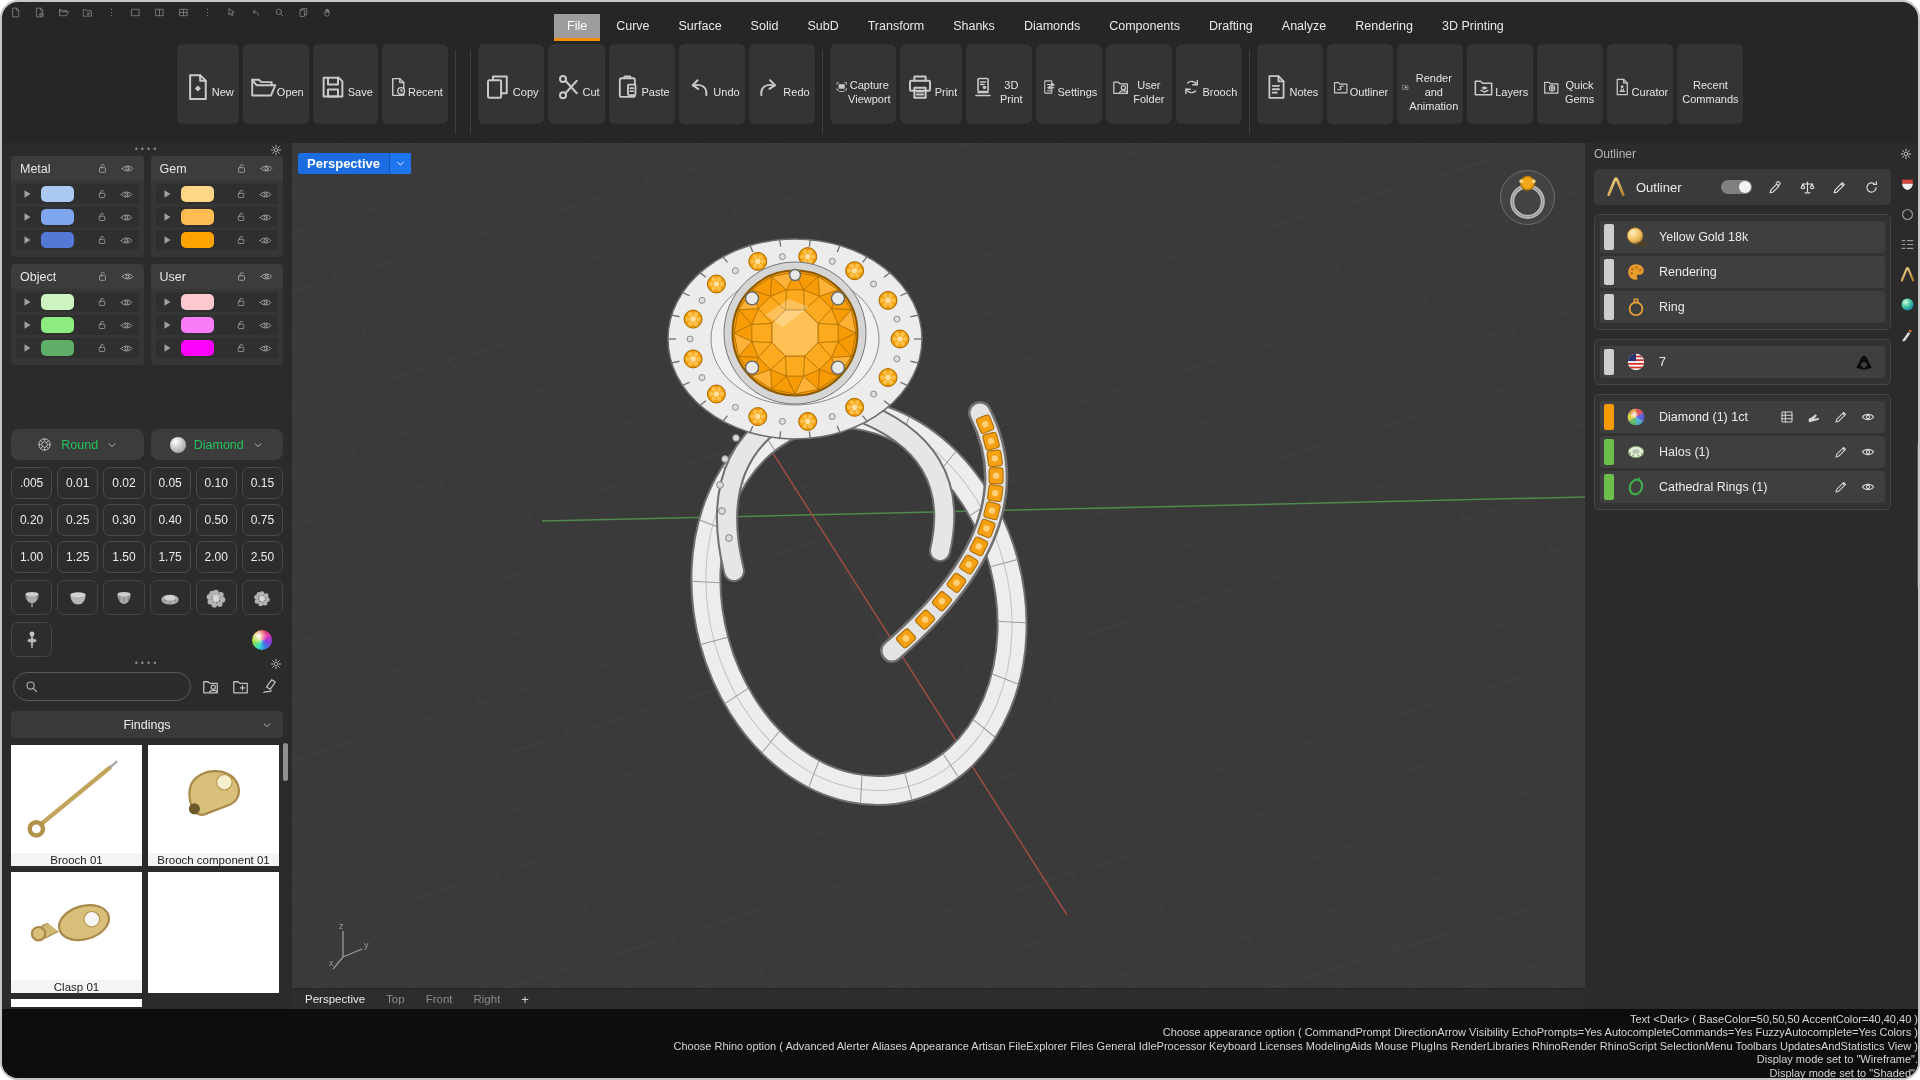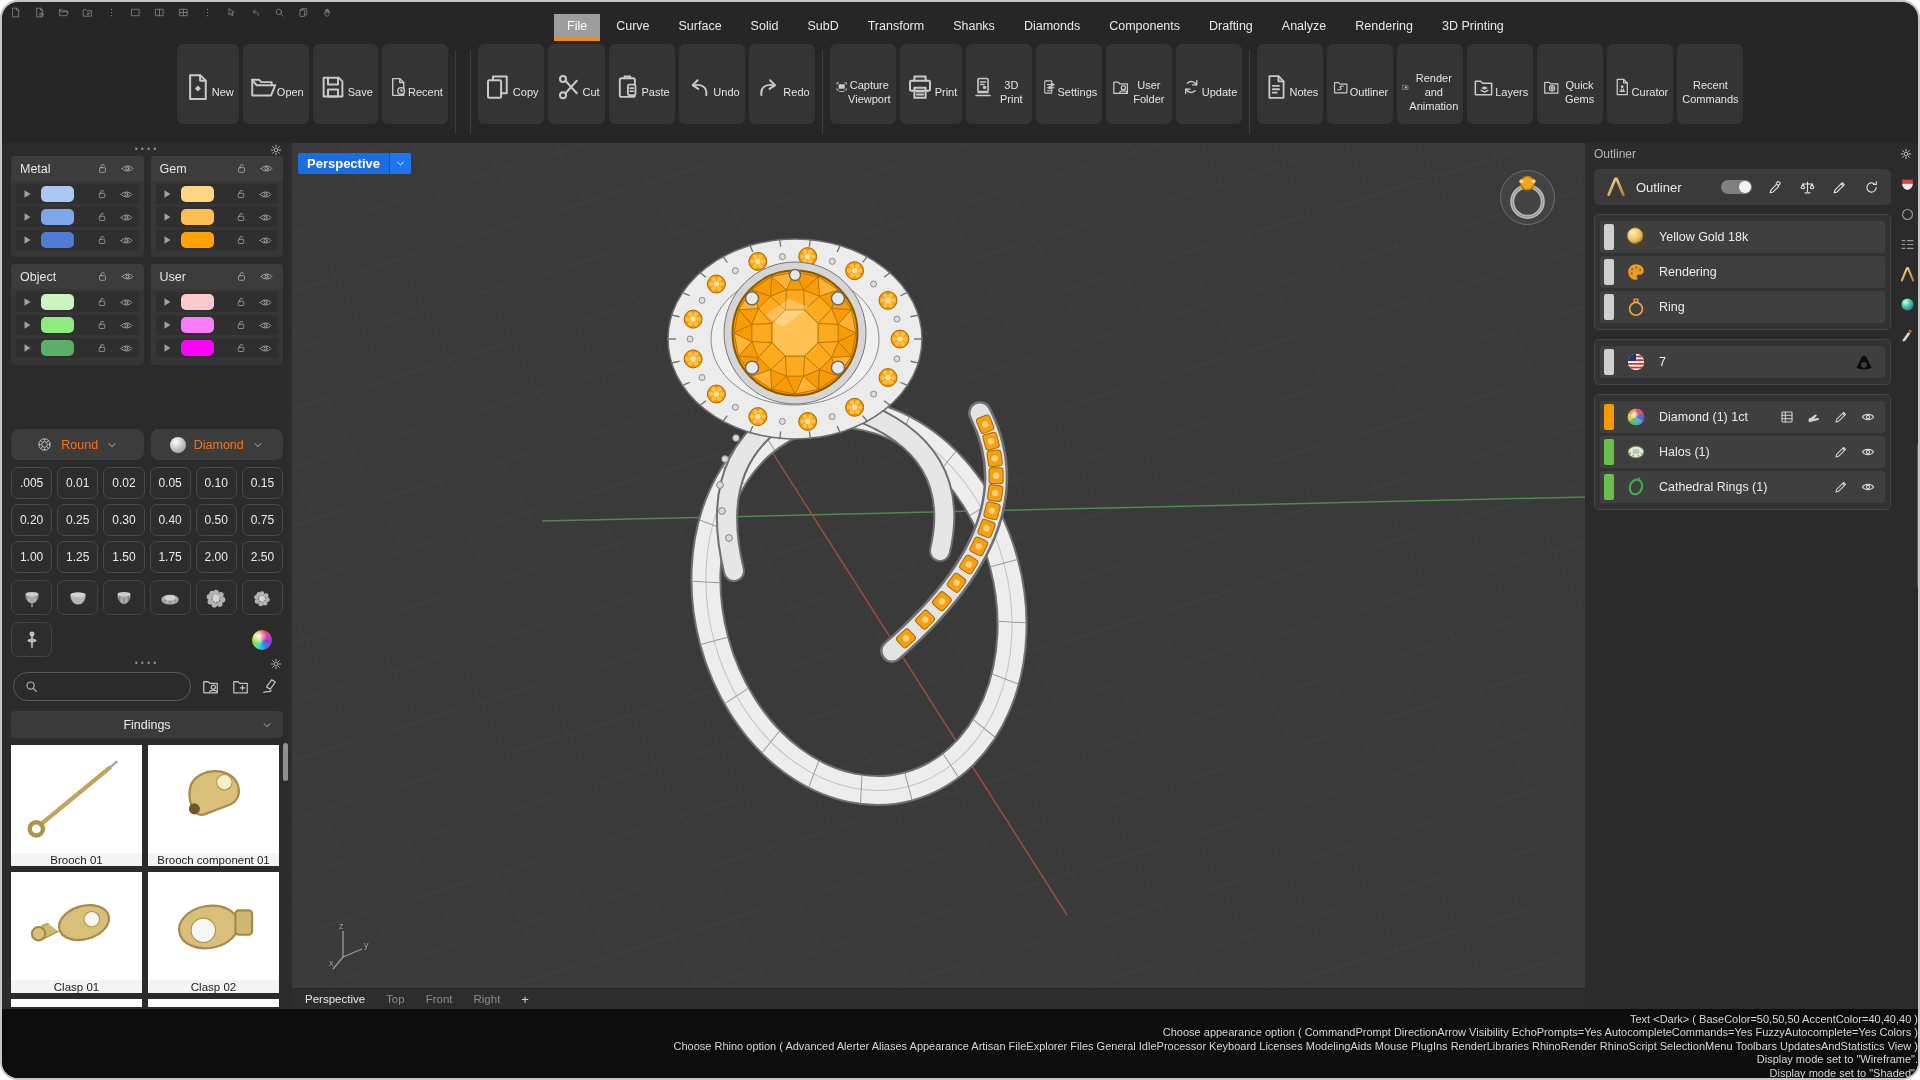--- a/index.html
+++ b/index.html
@@ -32,21 +32,21 @@
   .cghead{display:flex;align-items:center;height:25px;padding:0 9px;color:#e6e6e6;font-size:12.5px;background:#3c3c3c;border-radius:4px 4px 0 0;}
   .cghead .ic{width:13px;height:13px;color:#a9a9a9;}
   .crow{display:flex;align-items:center;height:20px;margin:3px 5px;padding:0 5px;background:#2f2f2f;border-radius:3px;}
   .crow .play{width:11px;height:11px;color:#c9c9c9;}
   .sw{width:33px;height:16px;border-radius:5px;margin-left:8px;}
   .crow .ic.lk,.cghead .ic.lk{margin-left:auto;}
   .crow .ic.ey,.cghead .ic.ey{margin-left:11px;width:15px;height:15px;}
   .crow .ic{width:12px;height:12px;color:#a0a0a0;}
   
   .droprow{display:flex;gap:7px;margin:64px 9px 0;}
-  .gdrop{flex:1;height:31px;background:#3c3c3c;border-radius:8px;display:flex;align-items:center;justify-content:center;gap:8px;color:#f97316;font-size:12.5px;}
+  .gdrop{flex:1;height:31px;background:#3c3c3c;border-radius:8px;display:flex;align-items:center;justify-content:center;gap:8px;color:#22c55e;font-size:12.5px;}
   .gdrop .chev{width:12px;height:12px;color:#b0b0b0;}
   .szgrid{display:grid;grid-template-columns:repeat(6,1fr);gap:5px;margin:7px 9px 0;}
   .szbtn{height:30px;border:1px solid #4a4a4a;border-radius:7px;background:#2d2d2d;color:#ececec;font-size:12px;display:flex;align-items:center;justify-content:center;}
   .stbtn{height:33px;border:1px solid #454545;border-radius:7px;background:#2d2d2d;display:flex;align-items:center;justify-content:center;}
   .stbtn .ic{width:26px;height:26px;}
   .sphere-slot{display:flex;align-items:center;justify-content:center;border:none;background:none;}
   .ballicon{width:20px;height:20px;border-radius:50%;background:radial-gradient(circle at 35% 30%,#ffffff 0%,rgba(255,255,255,0) 42%),conic-gradient(#e03b3b,#e03bb4,#8a3be0,#3b7de0,#3be0c8,#8ae03b,#e0c53b,#e03b3b);}
   
   .searchrow{display:flex;align-items:center;gap:9px;margin:4px 11px 0;}
   .spill{flex:1;height:29px;border:1.5px solid #5a5a5a;border-radius:15px;display:flex;align-items:center;padding:0 10px;color:#b5b5b5;box-sizing:border-box;}
@@ -357,21 +357,21 @@
         </div>
         <div class="tbtn">
           <span class="ic">
             <svg viewBox="0 0 24 24" fill="none" stroke="currentColor" stroke-width="1.6" stroke-linecap="round" stroke-linejoin="round">
               <path d="M7.5 7.5a6.5 6.5 0 0 1 10.5 2"></path>
               <path d="M18.5 4.5v5h-5"></path>
               <path d="M16.5 16.5a6.5 6.5 0 0 1-10.5-2"></path>
               <path d="M5.5 19.5v-5h5"></path>
             </svg>
           </span>
-          <div class="lbl">Update</div>
+          <div class="lbl">Brooch</div>
         </div>
       </div>
       <div class="tsep"></div>
       <div class="tgroup">
         <div class="tbtn">
           <span class="ic">
             <svg viewBox="0 0 24 24" fill="none" stroke="currentColor" stroke-width="1.6" stroke-linecap="round" stroke-linejoin="round">
               <path d="M6.5 2.5h8L19 7v14.5H6.5z"></path>
               <path d="M14.5 2.5V7H19"></path>
               <path d="M9.5 11h5.5M9.5 14h5.5M9.5 17h3.5"></path>
@@ -970,30 +970,20 @@
         <div class="card">
           <div class="thumb">
             <svg viewBox="0 0 100 90">
               <ellipse cx="57" cy="42" rx="23" ry="15" transform="rotate(-16 57 42)" fill="#d9c07a" stroke="#a8894a" stroke-width="2"></ellipse>
               <circle cx="64" cy="39" r="7" fill="#f6f6f6" stroke="#b2924a"></circle>
               <path d="M34 50c-8 3-14 9-18 6s2-13 9-13" fill="#cfb874" stroke="#a8894a"></path>
               <circle cx="16" cy="52" r="6" fill="#d9c07a" stroke="#a8894a" stroke-width="2"></circle>
             </svg>
           </div>
           <div class="clabel">Clasp 01</div>
-        </div>
-        <div class="card">
-          <div class="thumb">
-            <svg viewBox="0 0 100 90">
-              <ellipse cx="46" cy="46" rx="27" ry="19" transform="rotate(-10 46 46)" fill="#d9c07a" stroke="#a8894a" stroke-width="2"></ellipse>
-              <circle cx="41" cy="49" r="11" fill="#f6f6f6" stroke="#b2924a"></circle>
-              <rect x="70" y="31" width="15" height="22" rx="3" fill="#cfb874" stroke="#a8894a" stroke-width="2"></rect>
-            </svg>
-          </div>
-          <div class="clabel">Clasp 02</div>
         </div>
         <div class="card">
           <div class="thumb"></div>
         </div>
         <div class="card">
           <div class="thumb"></div>
         </div>
       </div>
     <div class="lib-scroll">
         <div class="thumbbar"></div>

